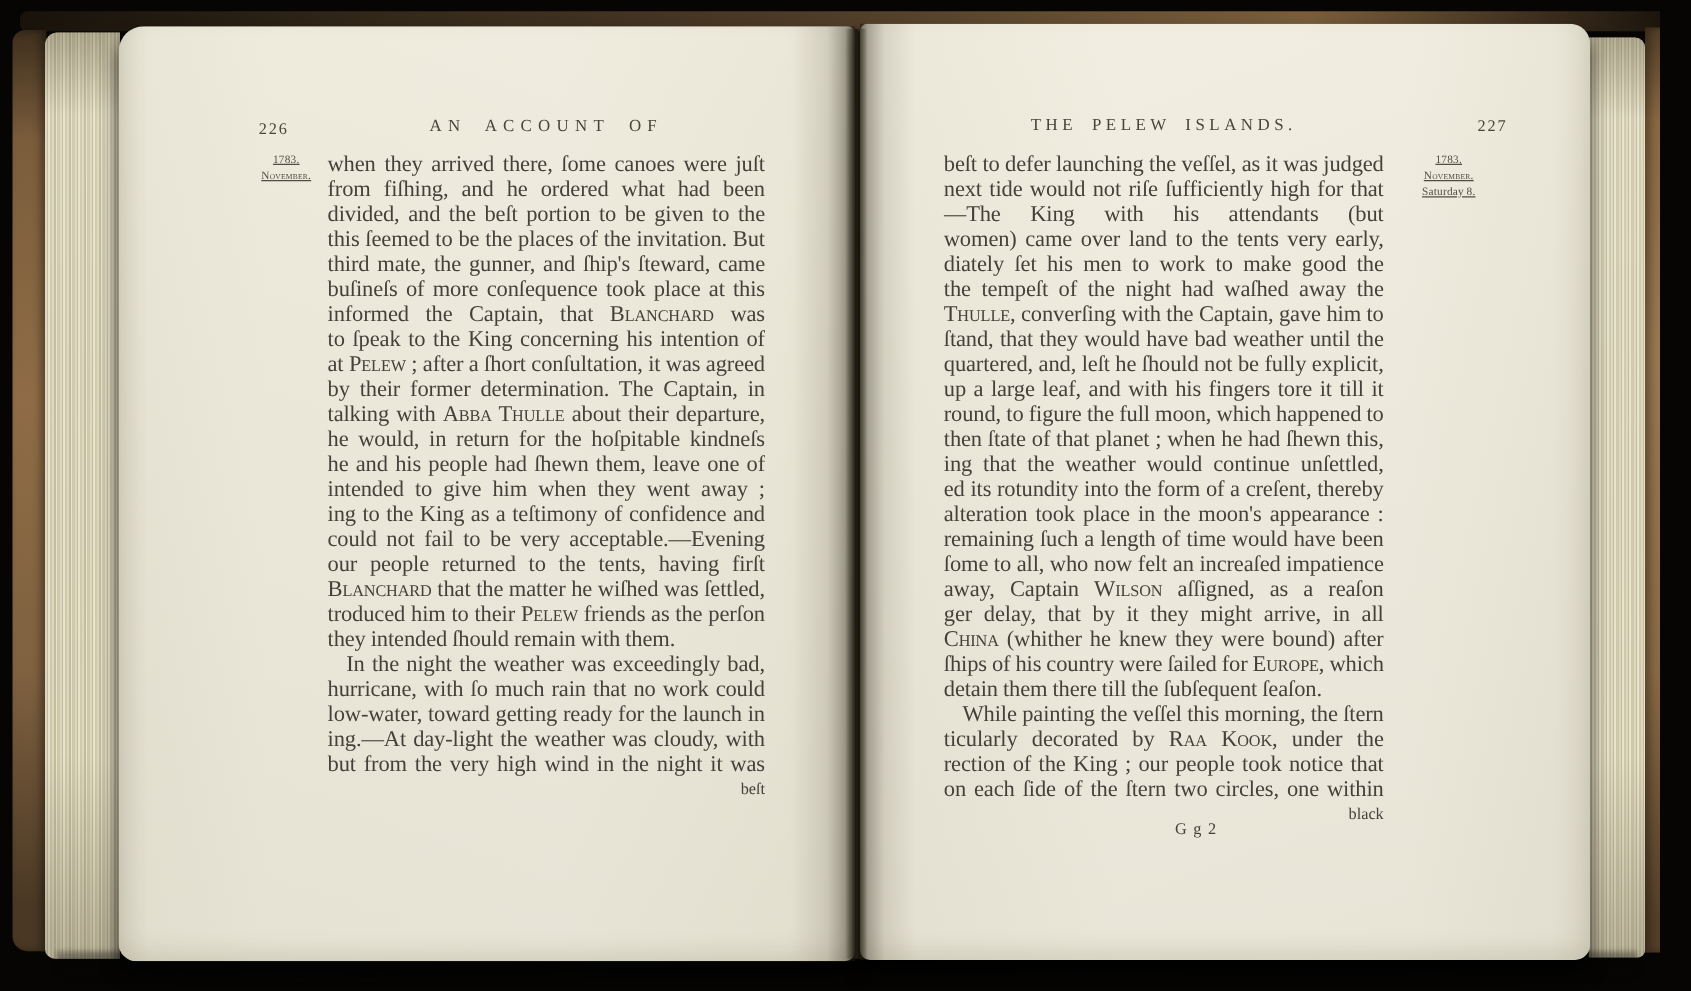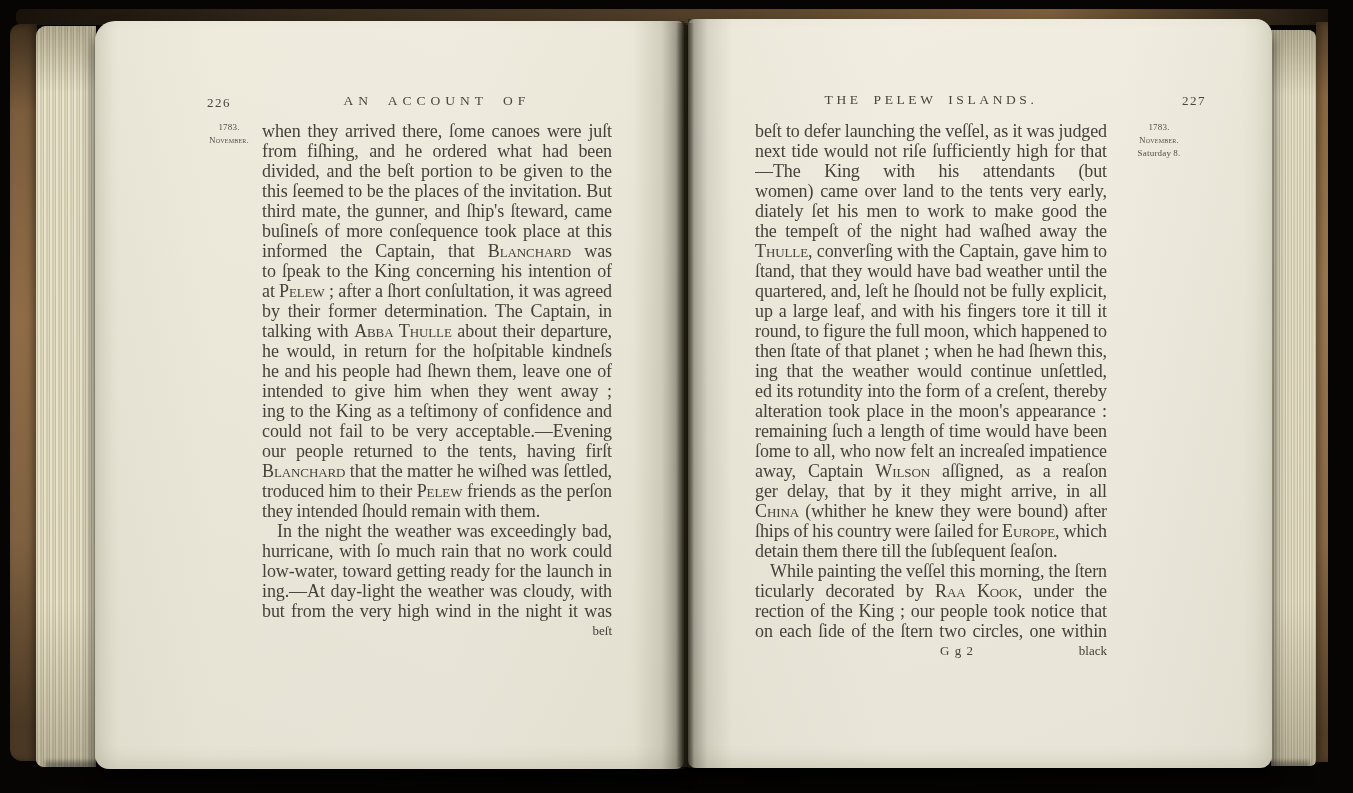--- a/index.html
+++ b/index.html
@@ -43,27 +43,27 @@
   .rh-left{letter-spacing:5px;word-spacing:7px;}
   .rh-right{letter-spacing:3.6px;word-spacing:5px;}
   .margin-note{position:absolute;}
   .margin-note .line{height:13px;line-height:13px;font-size:9px;color:#514d45;text-align:center;
     letter-spacing:.2px;overflow:visible;}
   .text-block{position:absolute;}
   .line{height:20px;line-height:20px;font-size:18px;color:#45413a;text-align:justify;
     overflow:hidden;letter-spacing:-0.1px;word-spacing:-0.4px;}
   .line.j::after{content:"";display:inline-block;width:100%;height:0;}
   .line.al{text-align:left;}
-  .line.ac{text-align:center;}
+  .line.ac{text-align:center;text-decoration:underline;}
   .line.ind{text-indent:15px;}
   .sc{font-variant:small-caps;}
   .i{font-style:italic;}
   .cw-row{height:20px;line-height:20px;text-align:right;font-size:13px;color:#45413a;}
   .sig-row{position:relative;height:20px;line-height:20px;text-align:center;font-size:13px;color:#45413a;}
-  .sig-row .sig{display:inline-block;transform:translateX(26px);letter-spacing:1px;}
+  .sig-row .sig{display:inline-block;transform:translateX(26px);letter-spacing:1px;margin-top:12px;}
   .sig-row .cw{position:absolute;right:0;top:0;}
 </style>
 </head>
 <body>
 
 <div class="stage">
 
   <div class="top-edge"></div>
   <div class="board board-left"></div>
   <div class="board board-right"></div>

